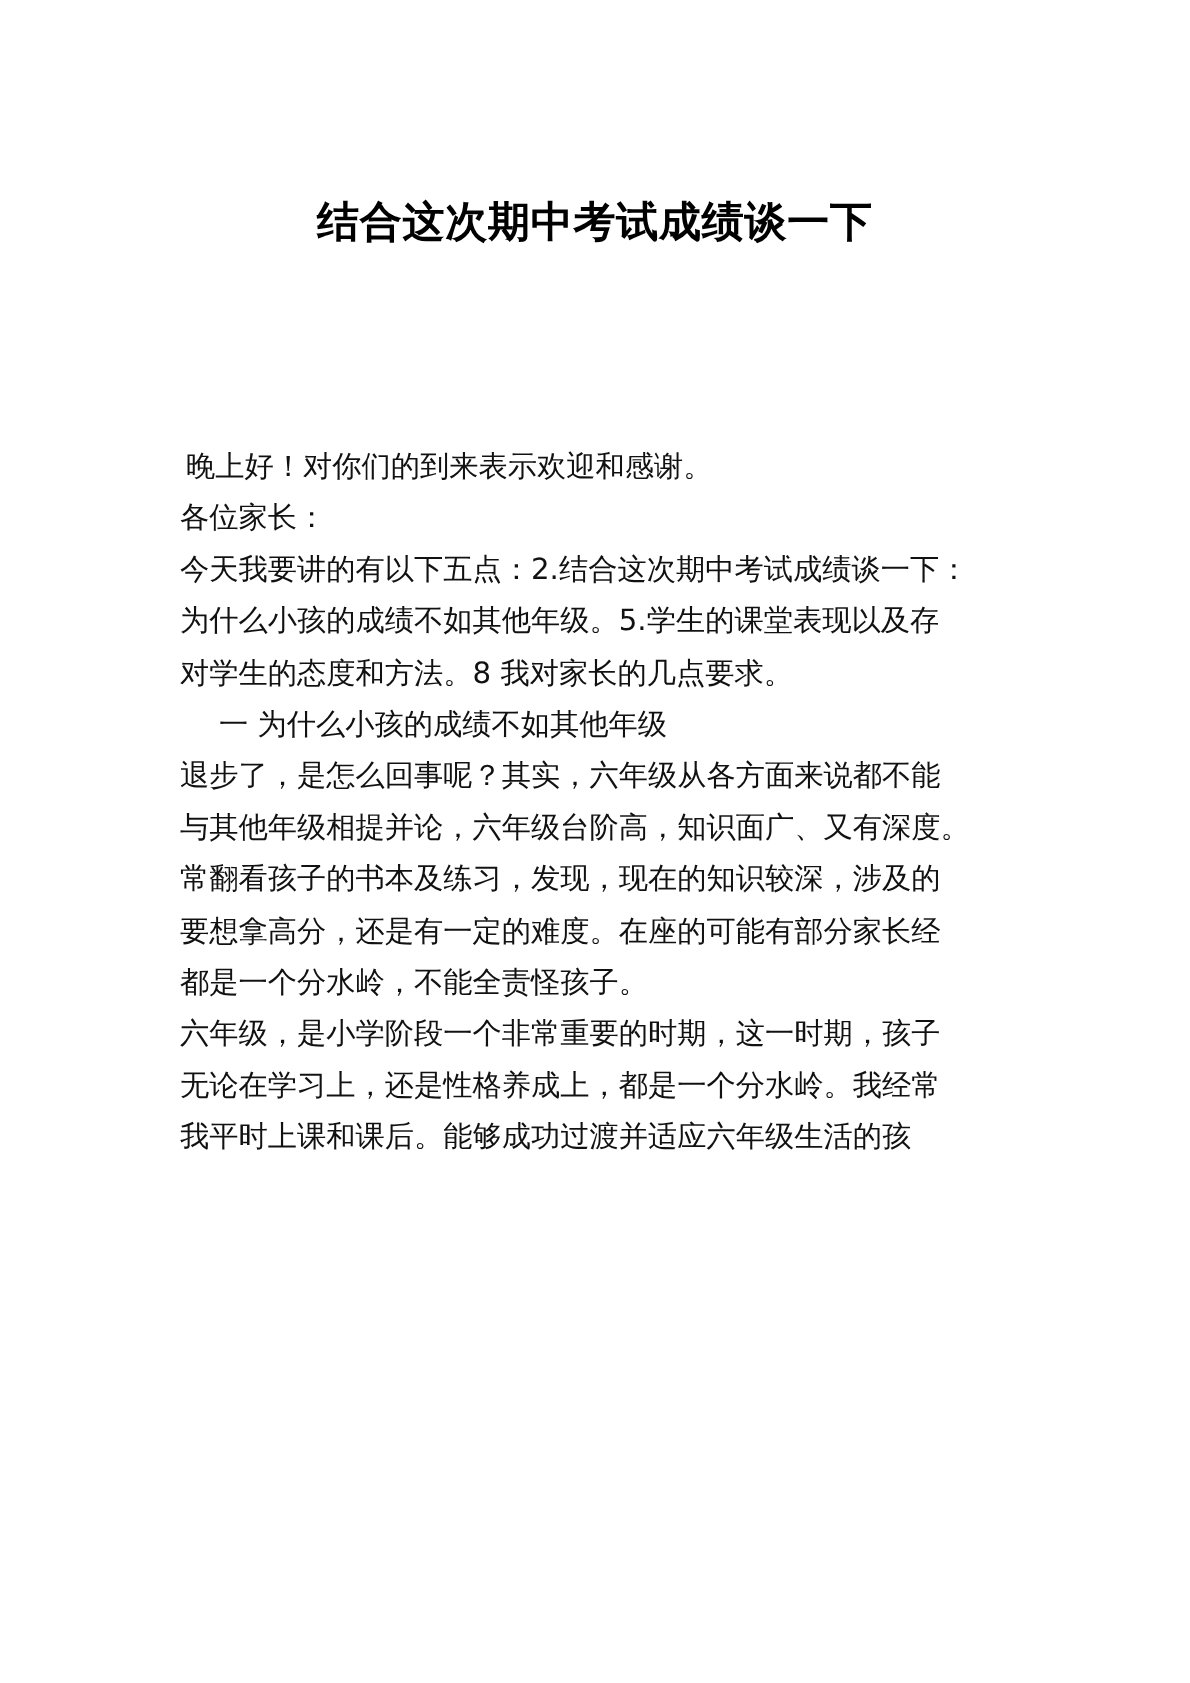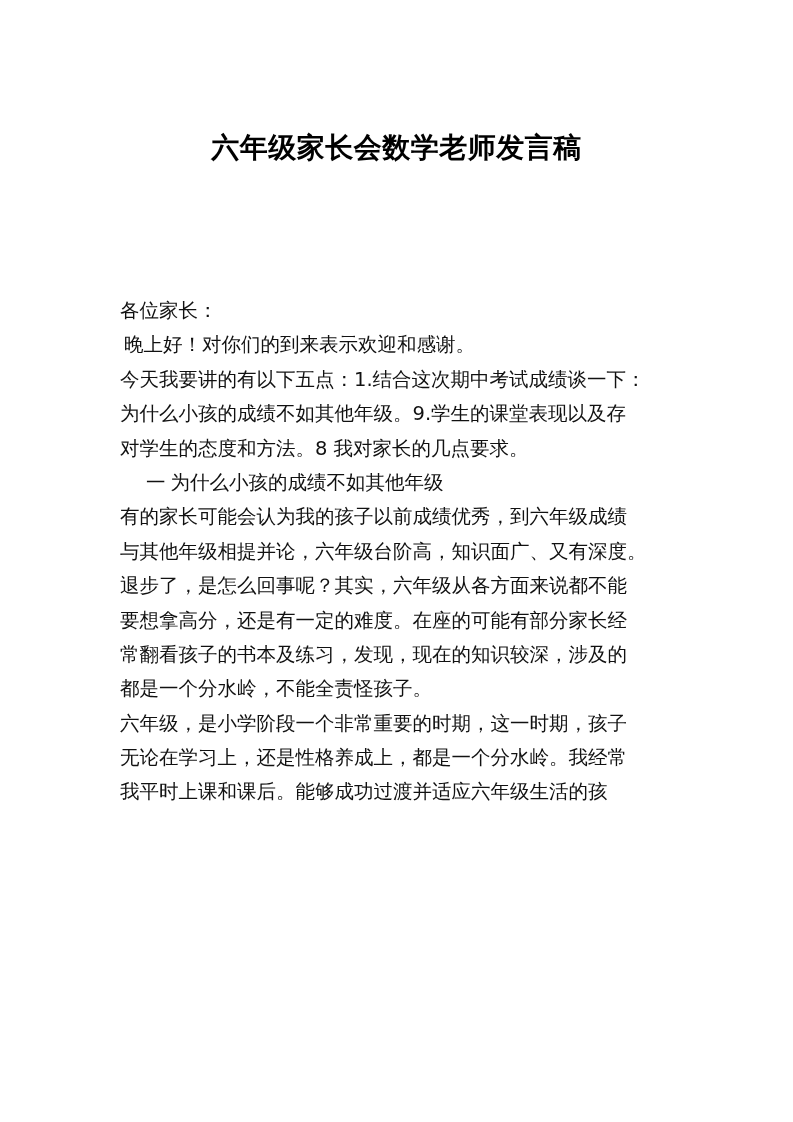--- a/index.html
+++ b/index.html
@@ -43,38 +43,37 @@
     }
     .line {
       display: block;
       height: 34.4px;
       line-height: 34.4px;
       font-size: 19.5px;
       white-space: nowrap;
       color: #111111;
     }
     .line.indent1 { padding-left: 4px; }
-    .line.indent-heading { padding-left: 26px; font-family: Liberation Serif, serif; }
+    .line.indent-heading { padding-left: 26px; }
   </style>
 </head>
 <body>
 
 <div class="page">
-  <h1 class="title">六年级家长会数学老师发言稿</h1>
+  <h1 class="title">结合这次期中考试成绩谈一下</h1>
 
   <div class="body">
+    <span class="line indent1">晚上好！对你们的到来表示欢迎和感谢。</span>
     <span class="line">各位家长：</span>
-    <span class="line indent1">晚上好！对你们的到来表示欢迎和感谢。</span>
-    <span class="line">今天我要讲的有以下五点：1.结合这次期中考试成绩谈一下：</span>
-    <span class="line">为什么小孩的成绩不如其他年级。9.学生的课堂表现以及存</span>
+    <span class="line">今天我要讲的有以下五点：2.结合这次期中考试成绩谈一下：</span>
+    <span class="line">为什么小孩的成绩不如其他年级。5.学生的课堂表现以及存</span>
     <span class="line">对学生的态度和方法。8 我对家长的几点要求。</span>
     <span class="line indent-heading">一 为什么小孩的成绩不如其他年级</span>
-    <span class="line">有的家长可能会认为我的孩子以前成绩优秀，到六年级成绩</span>
+    <span class="line">退步了，是怎么回事呢？其实，六年级从各方面来说都不能</span>
     <span class="line">与其他年级相提并论，六年级台阶高，知识面广、又有深度。</span>
-    <span class="line">退步了，是怎么回事呢？其实，六年级从各方面来说都不能</span>
+    <span class="line">常翻看孩子的书本及练习，发现，现在的知识较深，涉及的</span>
     <span class="line">要想拿高分，还是有一定的难度。在座的可能有部分家长经</span>
-    <span class="line">常翻看孩子的书本及练习，发现，现在的知识较深，涉及的</span>
     <span class="line">都是一个分水岭，不能全责怪孩子。</span>
     <span class="line">六年级，是小学阶段一个非常重要的时期，这一时期，孩子</span>
     <span class="line">无论在学习上，还是性格养成上，都是一个分水岭。我经常</span>
     <span class="line">我平时上课和课后。能够成功过渡并适应六年级生活的孩</span>
   </div>
 </div>
 
 </body></html>

